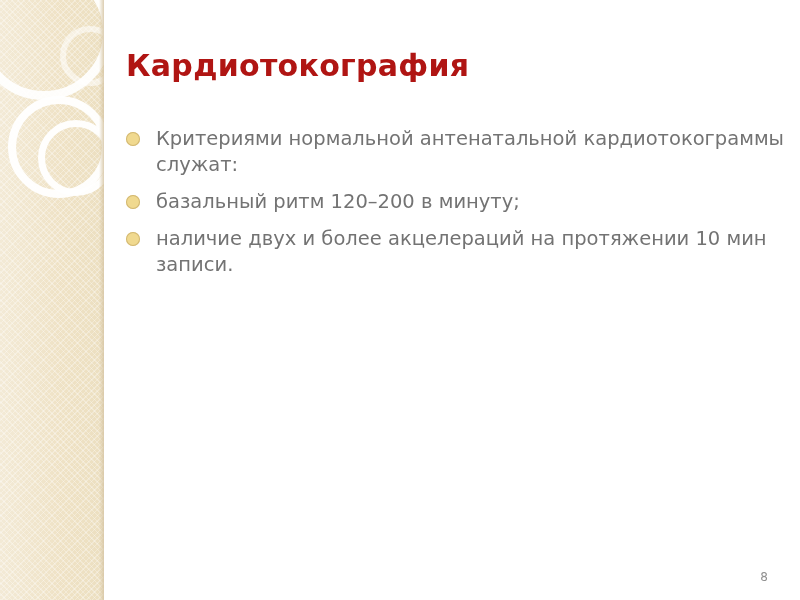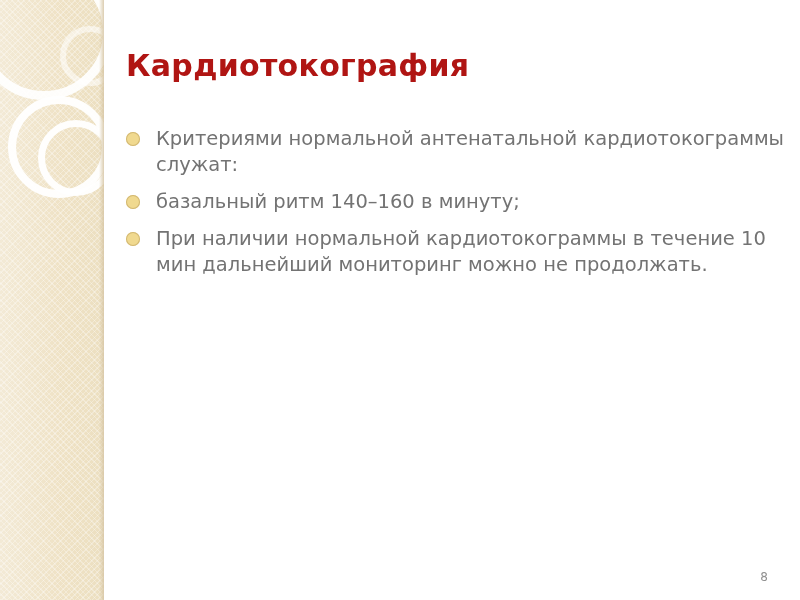--- a/index.html
+++ b/index.html
@@ -172,29 +172,29 @@
 
     <ul class="bullet-list">
 
       <li class="bullet-item">
         <span class="dot"></span>
         <span class="bullet-text">Критериями нормальной антенатальной кардиотокограммы служат:</span>
       </li>
 
       <li class="bullet-item">
         <span class="dot"></span>
-        <span class="bullet-text">базальный ритм 140–160 в минуту;</span>
+        <span class="bullet-text">базальный ритм 120–200 в минуту;</span>
       </li>
-
 
 
 
       <li class="bullet-item">
         <span class="dot"></span>
-        <span class="bullet-text">При наличии нормальной кардиотокограммы в течение 10 мин дальнейший мониторинг можно не продолжать.</span>
+        <span class="bullet-text">наличие двух и более акцелераций на протяжении 10 мин записи.</span>
       </li>
+
 
     </ul>
 
     <div class="page-number">8</div>
 
   </div>
 </div>
 
 </body></html>

